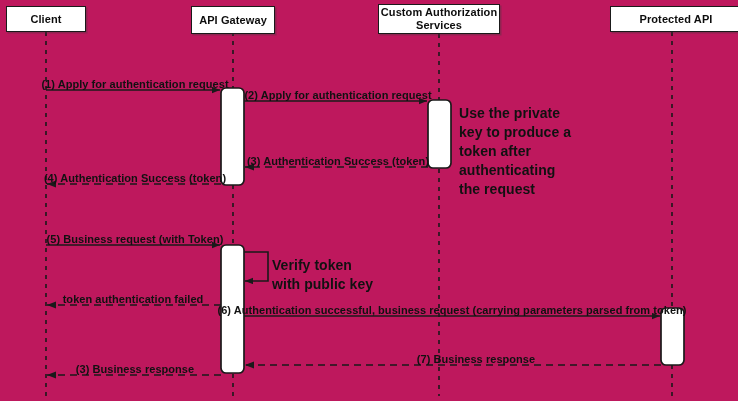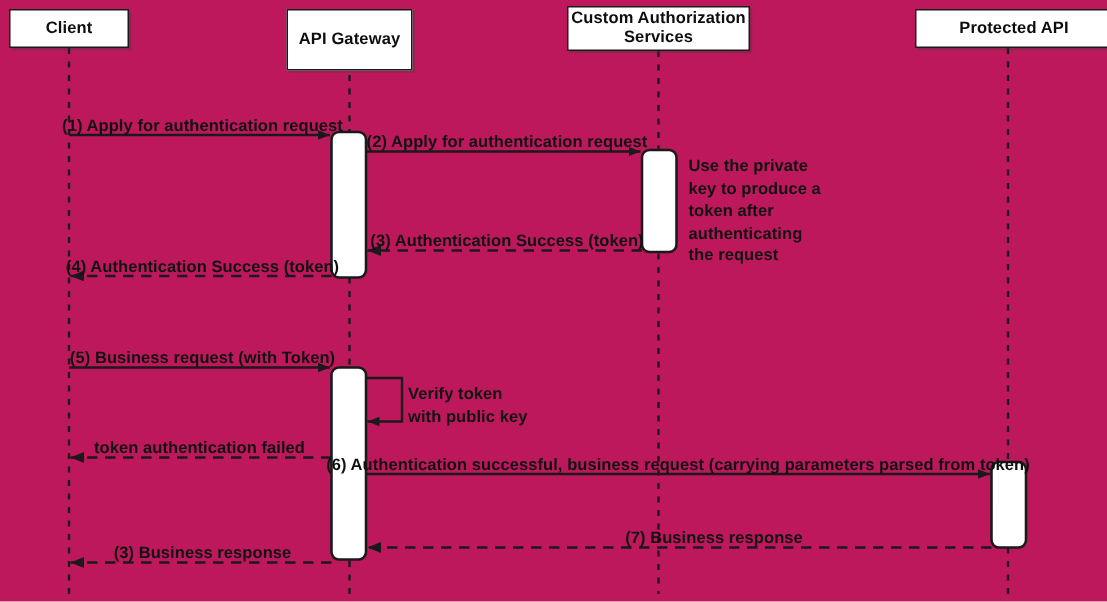--- a/index.html
+++ b/index.html
@@ -46,21 +46,21 @@
     white-space: nowrap;
     line-height: 1.25;
     letter-spacing: 0.05px;
   }
   .msg-label.center {
     transform: translateX(-50%);
     text-align: center;
   }
   .note-label {
     position: absolute;
-    font-size: 11px;
+    font-size: 14px;
     font-weight: bold;
     color: #111111;
     line-height: 1.35;
     letter-spacing: 0.05px;
     white-space: pre-line;
   }
 </style>
 </head>
 <body>
 
@@ -100,21 +100,21 @@
       </g>
     <g id="selfmsgs">
         <path d="M 244 252 L 268 252 L 268 281 L 245 281" fill="none" stroke="#1a1a1a" stroke-width="1.6" marker-end="url(#arrow-solid)"></path>
       </g>
   </svg>
 
   <div id="participant-boxes">
       <div class="lifeline-box" style="left: 6px; top: 6px; width: 80px; height: 26px;">
         <span>Client</span>
       </div>
-      <div class="lifeline-box" style="left: 191px; top: 6px; width: 84px; height: 41px;">
+      <div class="lifeline-box" style="left: 191px; top: 6px; width: 84px; height: 28px;">
         <span>API Gateway</span>
       </div>
       <div class="lifeline-box" style="left: 378px; top: 4px; width: 122px; height: 30px;">
         <span>Custom Authorization Services</span>
       </div>
       <div class="lifeline-box" style="left: 610px; top: 6px; width: 132px; height: 26px;">
         <span>Protected API</span>
       </div>
     </div>
   <div id="message-labels">

